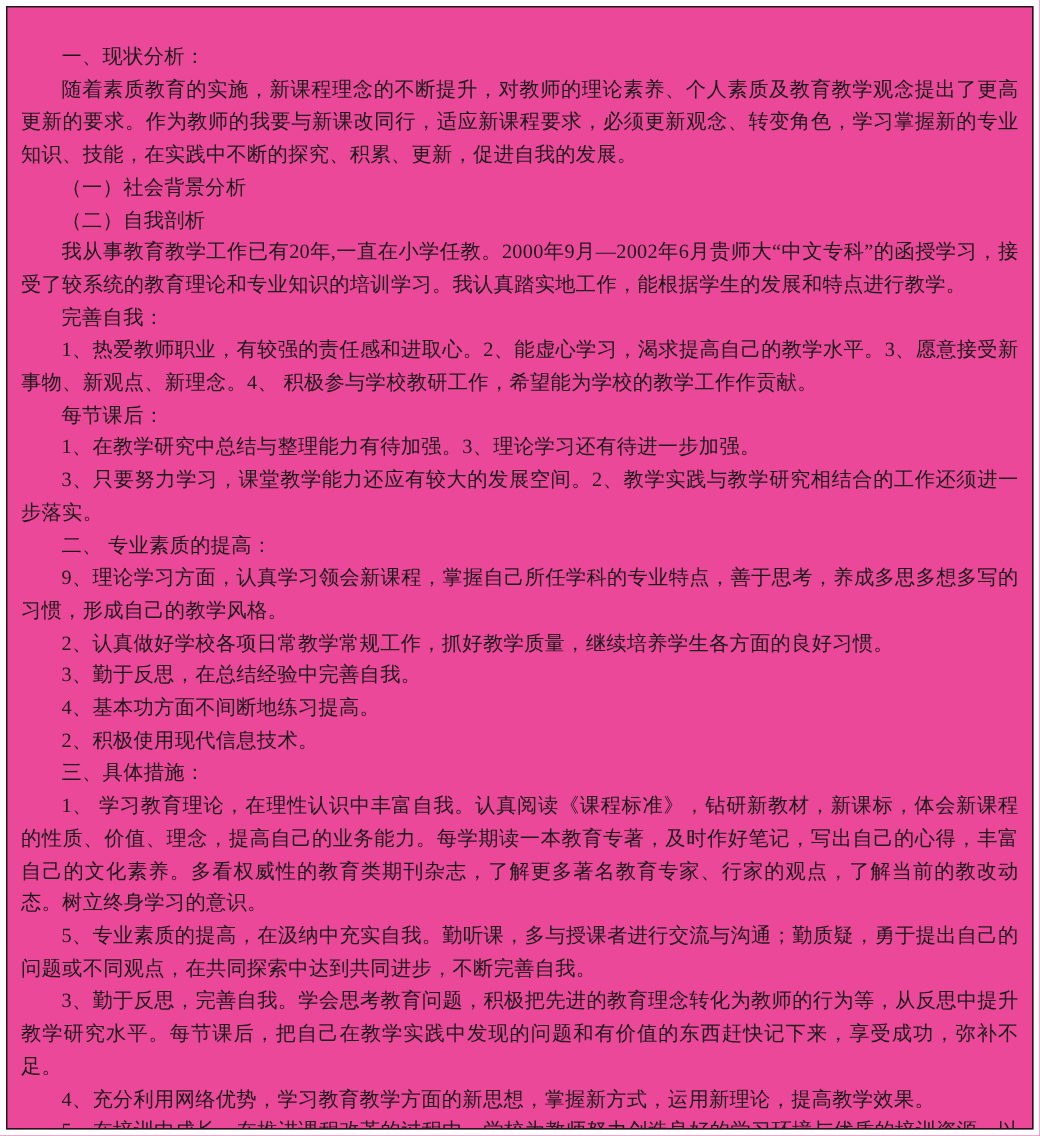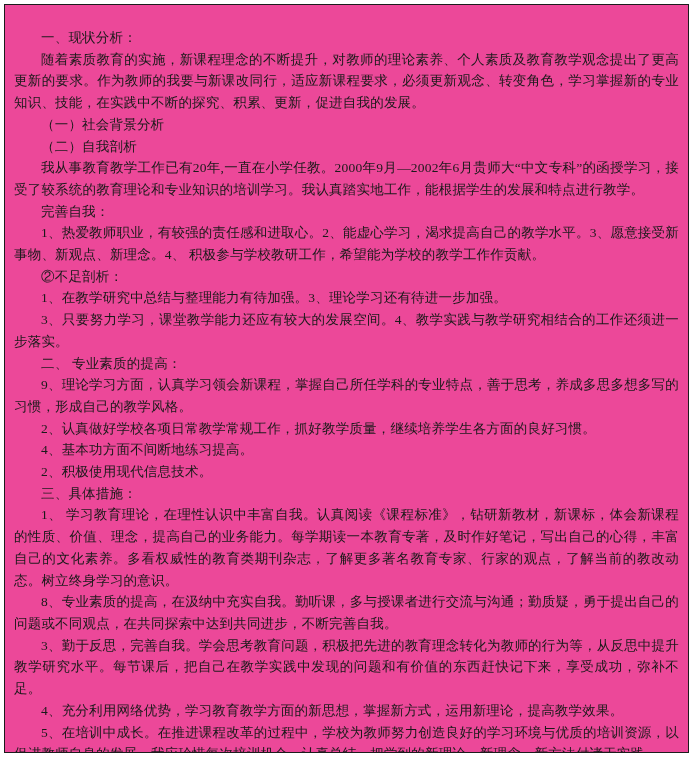--- a/index.html
+++ b/index.html
@@ -43,28 +43,29 @@
 
 <div class="page-frame">
   <div class="doc-body" id="docBody">
       <p>一、现状分析：</p>
       <p>随着素质教育的实施，新课程理念的不断提升，对教师的理论素养、个人素质及教育教学观念提出了更高更新的要求。作为教师的我要与新课改同行，适应新课程要求，必须更新观念、转变角色，学习掌握新的专业知识、技能，在实践中不断的探究、积累、更新，促进自我的发展。</p>
       <p>（一）社会背景分析</p>
       <p>（二）自我剖析</p>
       <p>我从事教育教学工作已有20年,一直在小学任教。2000年9月—2002年6月贵师大“中文专科”的函授学习，接受了较系统的教育理论和专业知识的培训学习。我认真踏实地工作，能根据学生的发展和特点进行教学。</p>
       <p>完善自我：</p>
       <p>1、热爱教师职业，有较强的责任感和进取心。2、能虚心学习，渴求提高自己的教学水平。3、愿意接受新事物、新观点、新理念。4、 积极参与学校教研工作，希望能为学校的教学工作作贡献。</p>
-      <p>②不足剖析：</p>
+      <p>每节课后：</p>
       <p>1、在教学研究中总结与整理能力有待加强。3、理论学习还有待进一步加强。</p>
-      <p>3、只要努力学习，课堂教学能力还应有较大的发展空间。4、教学实践与教学研究相结合的工作还须进一步落实。</p>
+      <p>3、只要努力学习，课堂教学能力还应有较大的发展空间。2、教学实践与教学研究相结合的工作还须进一步落实。</p>
       <p>二、 专业素质的提高：</p>
       <p>9、理论学习方面，认真学习领会新课程，掌握自己所任学科的专业特点，善于思考，养成多思多想多写的习惯，形成自己的教学风格。</p>
       <p>2、认真做好学校各项日常教学常规工作，抓好教学质量，继续培养学生各方面的良好习惯。</p>
+      <p>3、勤于反思，在总结经验中完善自我。</p>
       <p>4、基本功方面不间断地练习提高。</p>
       <p>2、积极使用现代信息技术。</p>
       <p>三、具体措施：</p>
       <p>1、 学习教育理论，在理性认识中丰富自我。认真阅读《课程标准》，钻研新教材，新课标，体会新课程的性质、价值、理念，提高自己的业务能力。每学期读一本教育专著，及时作好笔记，写出自己的心得，丰富自己的文化素养。多看权威性的教育类期刊杂志，了解更多著名教育专家、行家的观点，了解当前的教改动态。树立终身学习的意识。</p>
-      <p>8、专业素质的提高，在汲纳中充实自我。勤听课，多与授课者进行交流与沟通；勤质疑，勇于提出自己的问题或不同观点，在共同探索中达到共同进步，不断完善自我。</p>
+      <p>5、专业素质的提高，在汲纳中充实自我。勤听课，多与授课者进行交流与沟通；勤质疑，勇于提出自己的问题或不同观点，在共同探索中达到共同进步，不断完善自我。</p>
       <p>3、勤于反思，完善自我。学会思考教育问题，积极把先进的教育理念转化为教师的行为等，从反思中提升教学研究水平。每节课后，把自己在教学实践中发现的问题和有价值的东西赶快记下来，享受成功，弥补不足。</p>
       <p>4、充分利用网络优势，学习教育教学方面的新思想，掌握新方式，运用新理论，提高教学效果。</p>
       <p>5、在培训中成长。在推进课程改革的过程中，学校为教师努力创造良好的学习环境与优质的培训资源，以促进教师自身的发展。我应珍惜每次培训机会，认真总结、把学到的新理论、新理念、新方法付诸于实践。</p>
     </div>
 </div>
 
 </body></html>

